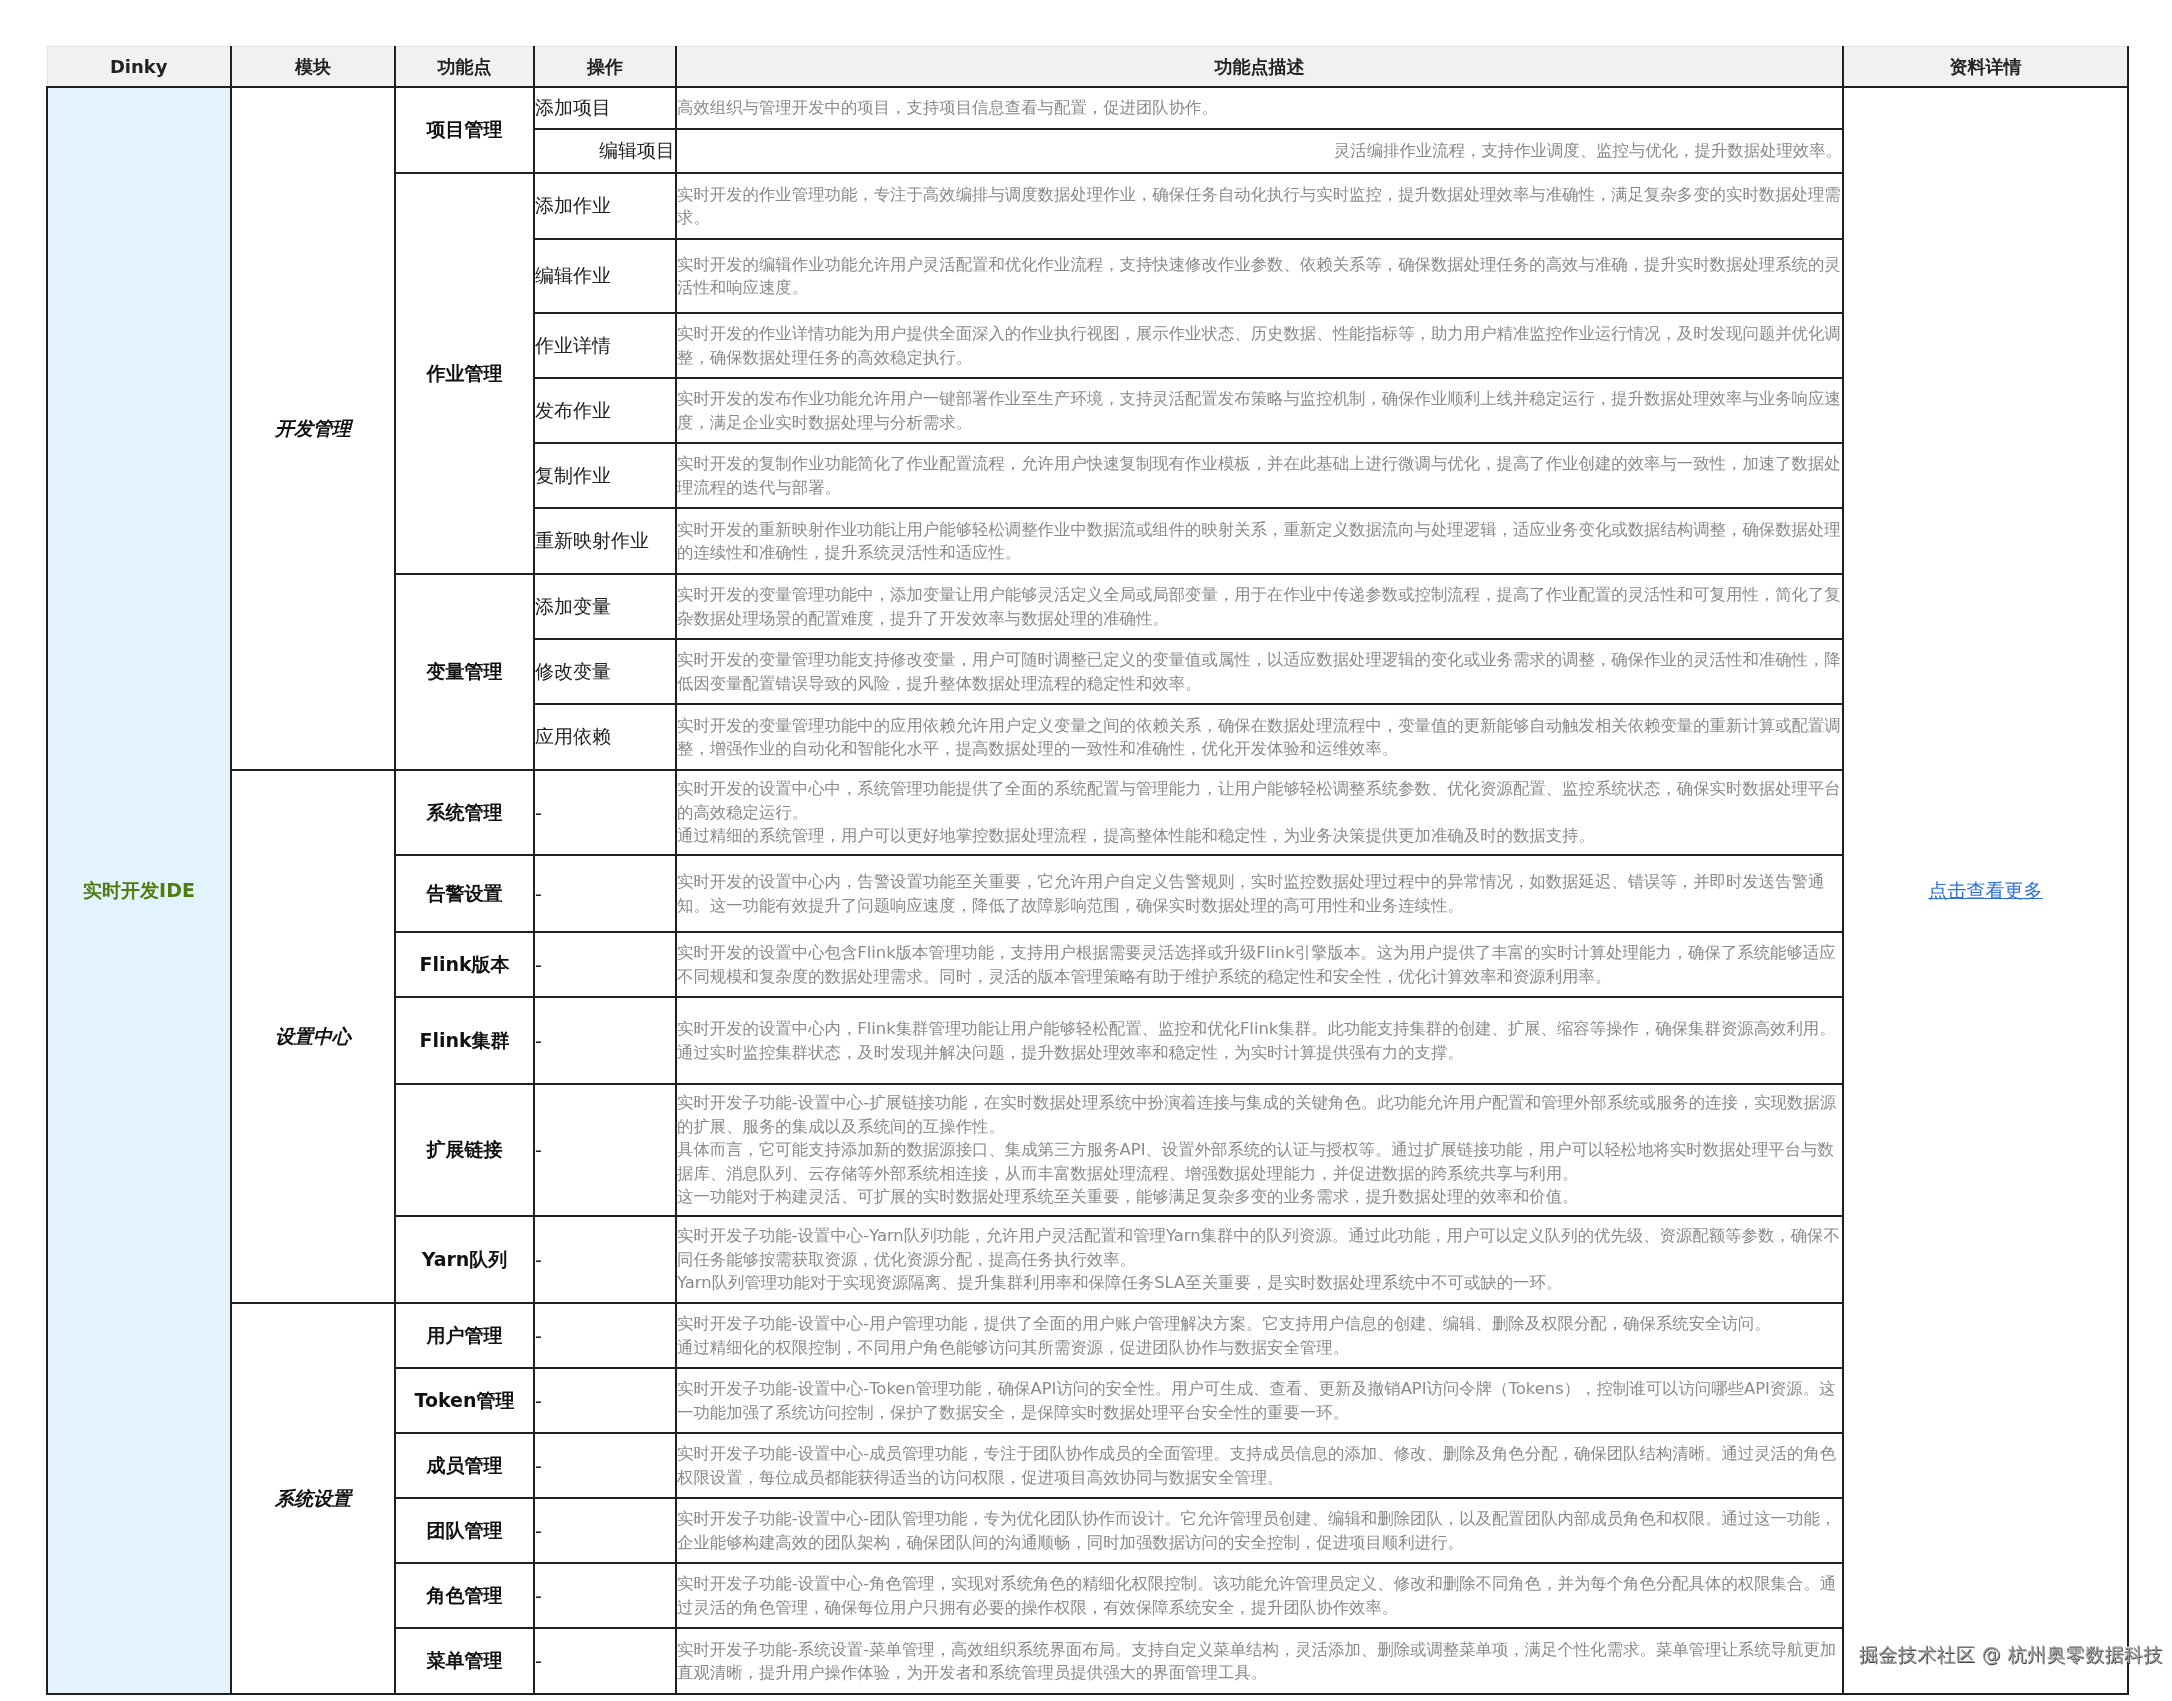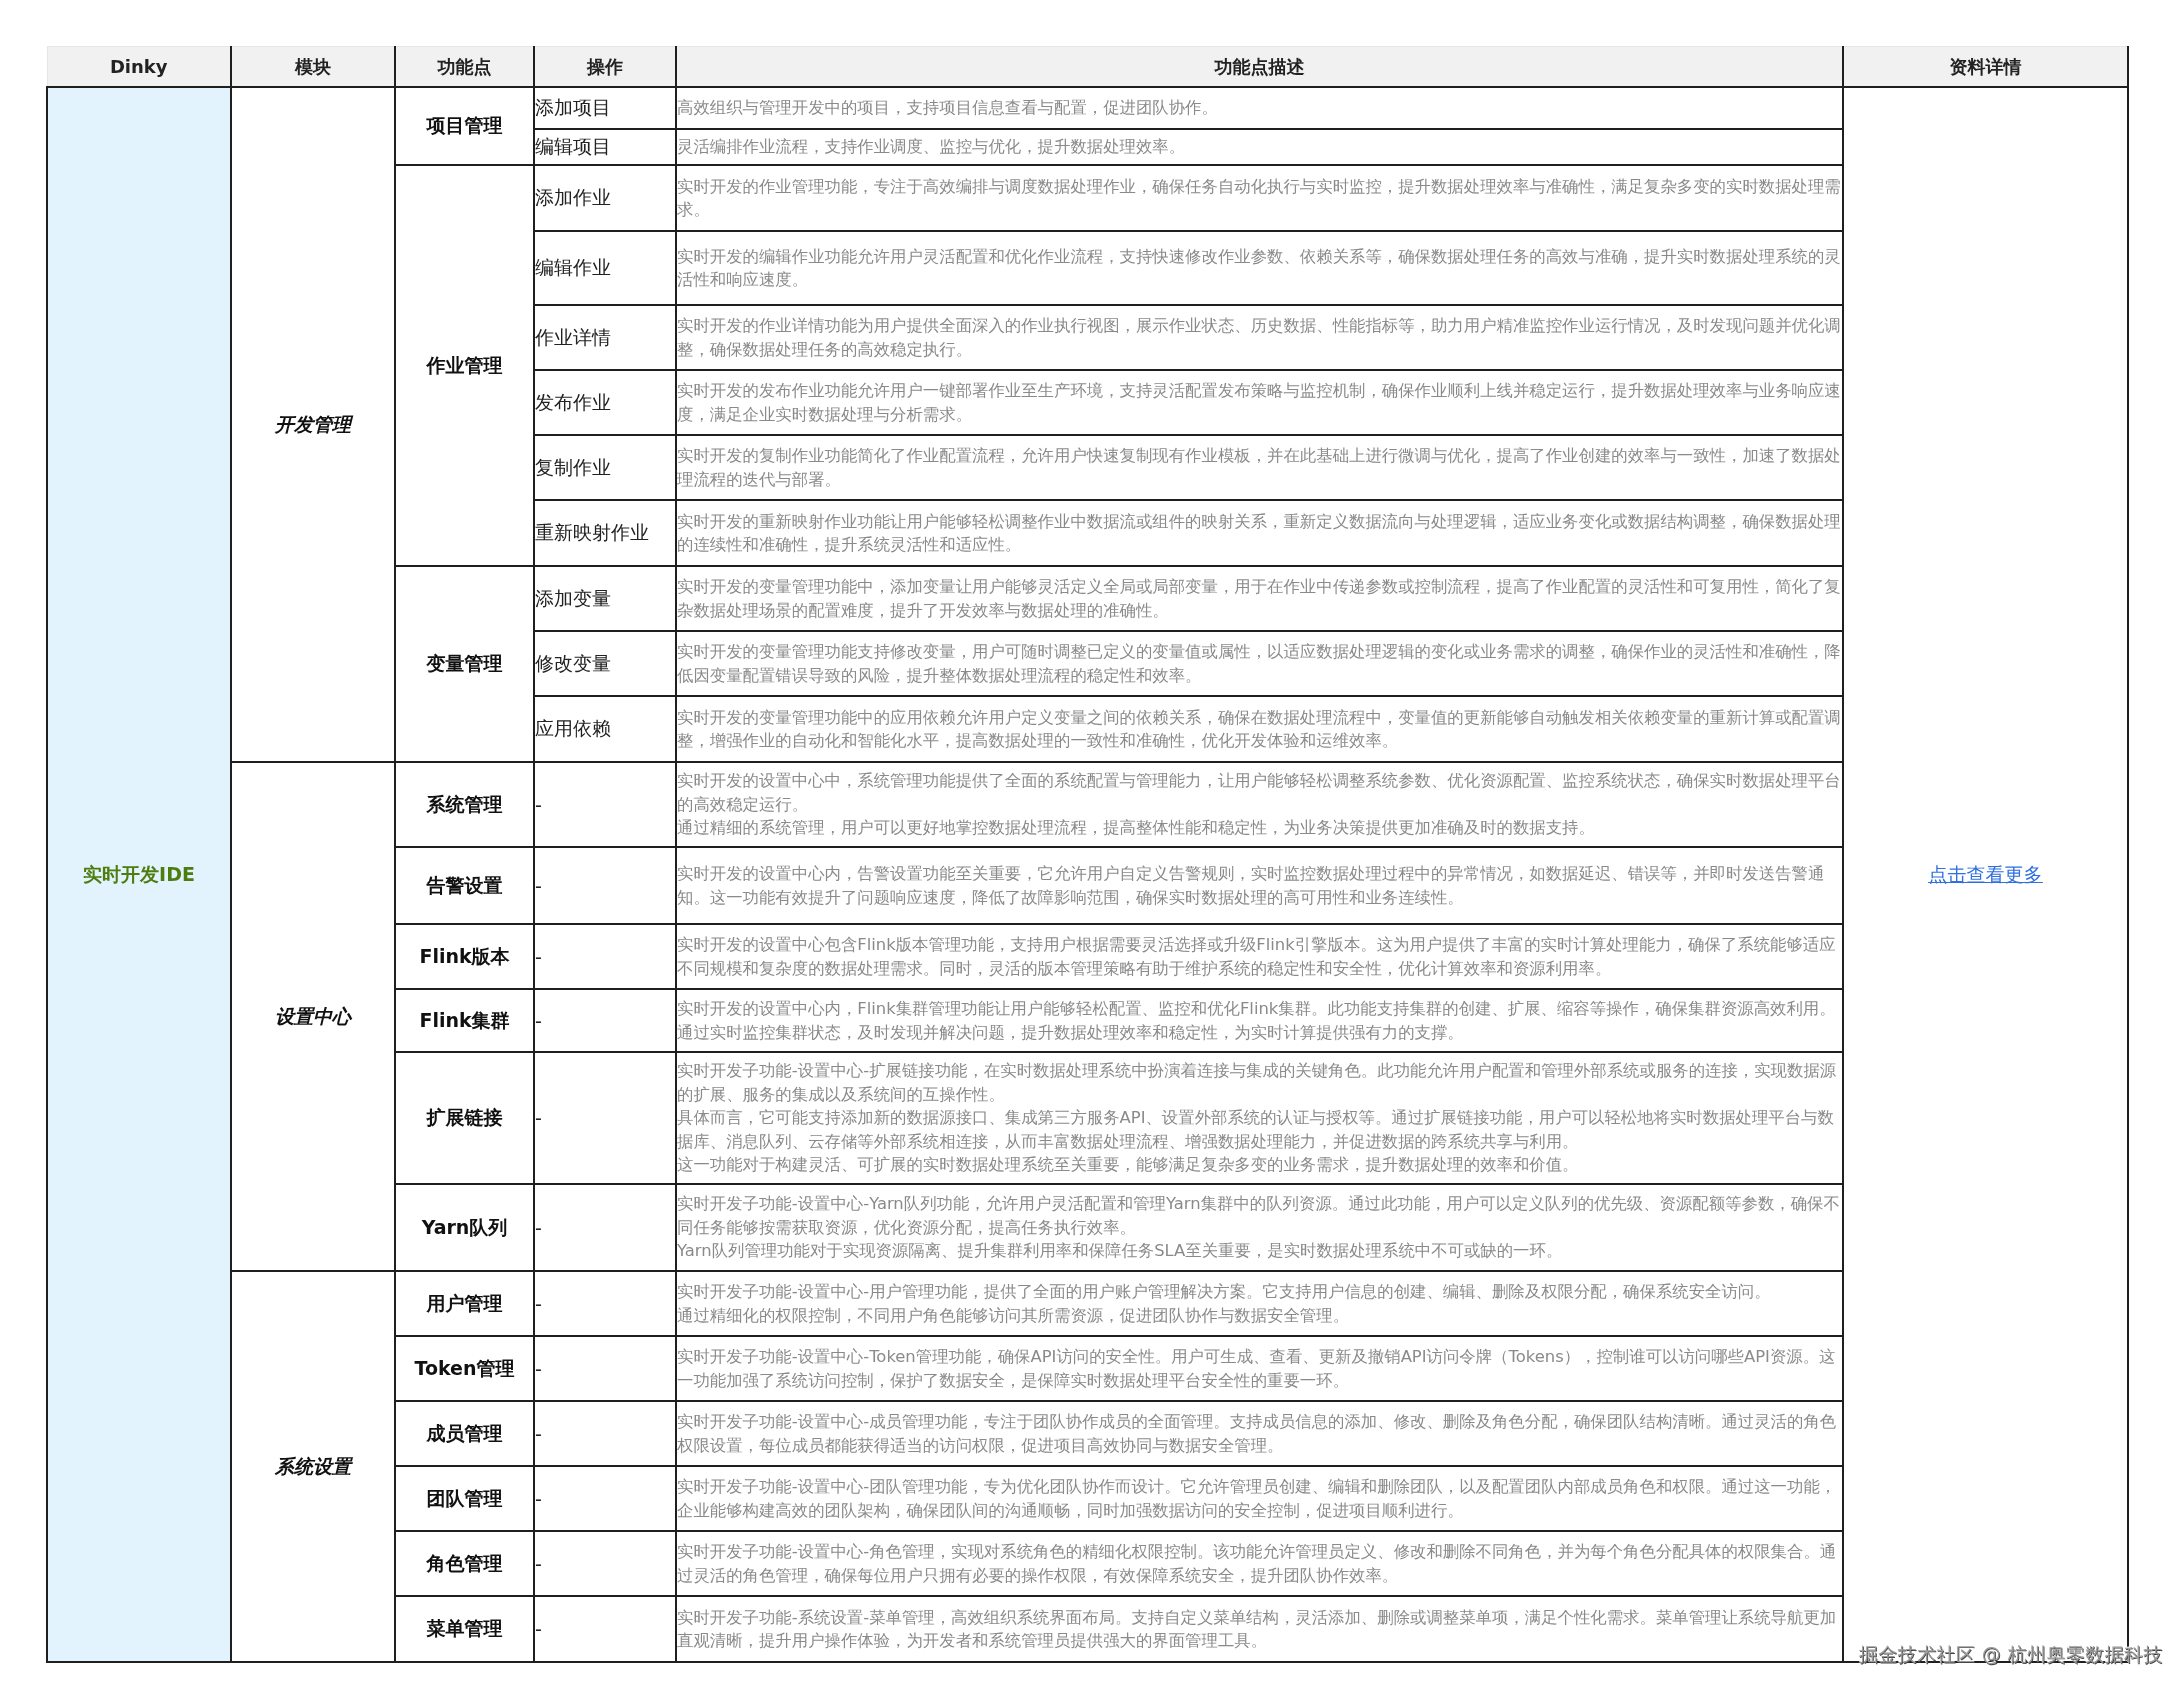--- a/index.html
+++ b/index.html
@@ -49,21 +49,21 @@
       <tr style="height: 42px;">
         <td class="dinky" rowspan="23">实时开发IDE</td>
         <td class="module" rowspan="11">开发管理</td>
         <td class="feature" rowspan="2">项目管理</td>
         <td class="op">添加项目</td>
         <td class="desc">
           <span class="line">高效组织与管理开发中的项目，支持项目信息查看与配置，促进团队协作。</span>
         </td>
         <td class="detail" rowspan="23"><a class="more">点击查看更多</a></td>
       </tr>
-      <tr style="height: 36px;">
+      <tr style="height: 44px; text-align: right;">
         <td class="op">编辑项目</td>
         <td class="desc">
           <span class="line">灵活编排作业流程，支持作业调度、监控与优化，提升数据处理效率。</span>
         </td>
       </tr>
       <tr style="height: 66px;">
         <td class="feature" rowspan="6">作业管理</td>
         <td class="op">添加作业</td>
         <td class="desc">
           <span class="line">实时开发的作业管理功能，专注于高效编排与调度数据处理作业，确保任务自动化执行与实时监控，提升数据处理效率与准确性，满足复杂多变的实时数据处理需求。</span>
@@ -134,21 +134,21 @@
           <span class="line">实时开发的设置中心内，告警设置功能至关重要，它允许用户自定义告警规则，实时监控数据处理过程中的异常情况，如数据延迟、错误等，并即时发送告警通知。这一功能有效提升了问题响应速度，降低了故障影响范围，确保实时数据处理的高可用性和业务连续性。</span>
         </td>
       </tr>
       <tr style="height: 65px;">
         <td class="feature" rowspan="1">Flink版本</td>
         <td class="op">-</td>
         <td class="desc">
           <span class="line">实时开发的设置中心包含Flink版本管理功能，支持用户根据需要灵活选择或升级Flink引擎版本。这为用户提供了丰富的实时计算处理能力，确保了系统能够适应不同规模和复杂度的数据处理需求。同时，灵活的版本管理策略有助于维护系统的稳定性和安全性，优化计算效率和资源利用率。</span>
         </td>
       </tr>
-      <tr style="height: 63px;">
+      <tr style="height: 87px;">
         <td class="feature" rowspan="1">Flink集群</td>
         <td class="op">-</td>
         <td class="desc">
           <span class="line">实时开发的设置中心内，Flink集群管理功能让用户能够轻松配置、监控和优化Flink集群。此功能支持集群的创建、扩展、缩容等操作，确保集群资源高效利用。</span>
           <span class="line">通过实时监控集群状态，及时发现并解决问题，提升数据处理效率和稳定性，为实时计算提供强有力的支撑。</span>
         </td>
       </tr>
       <tr style="height: 132px;">
         <td class="feature" rowspan="1">扩展链接</td>
         <td class="op">-</td>

